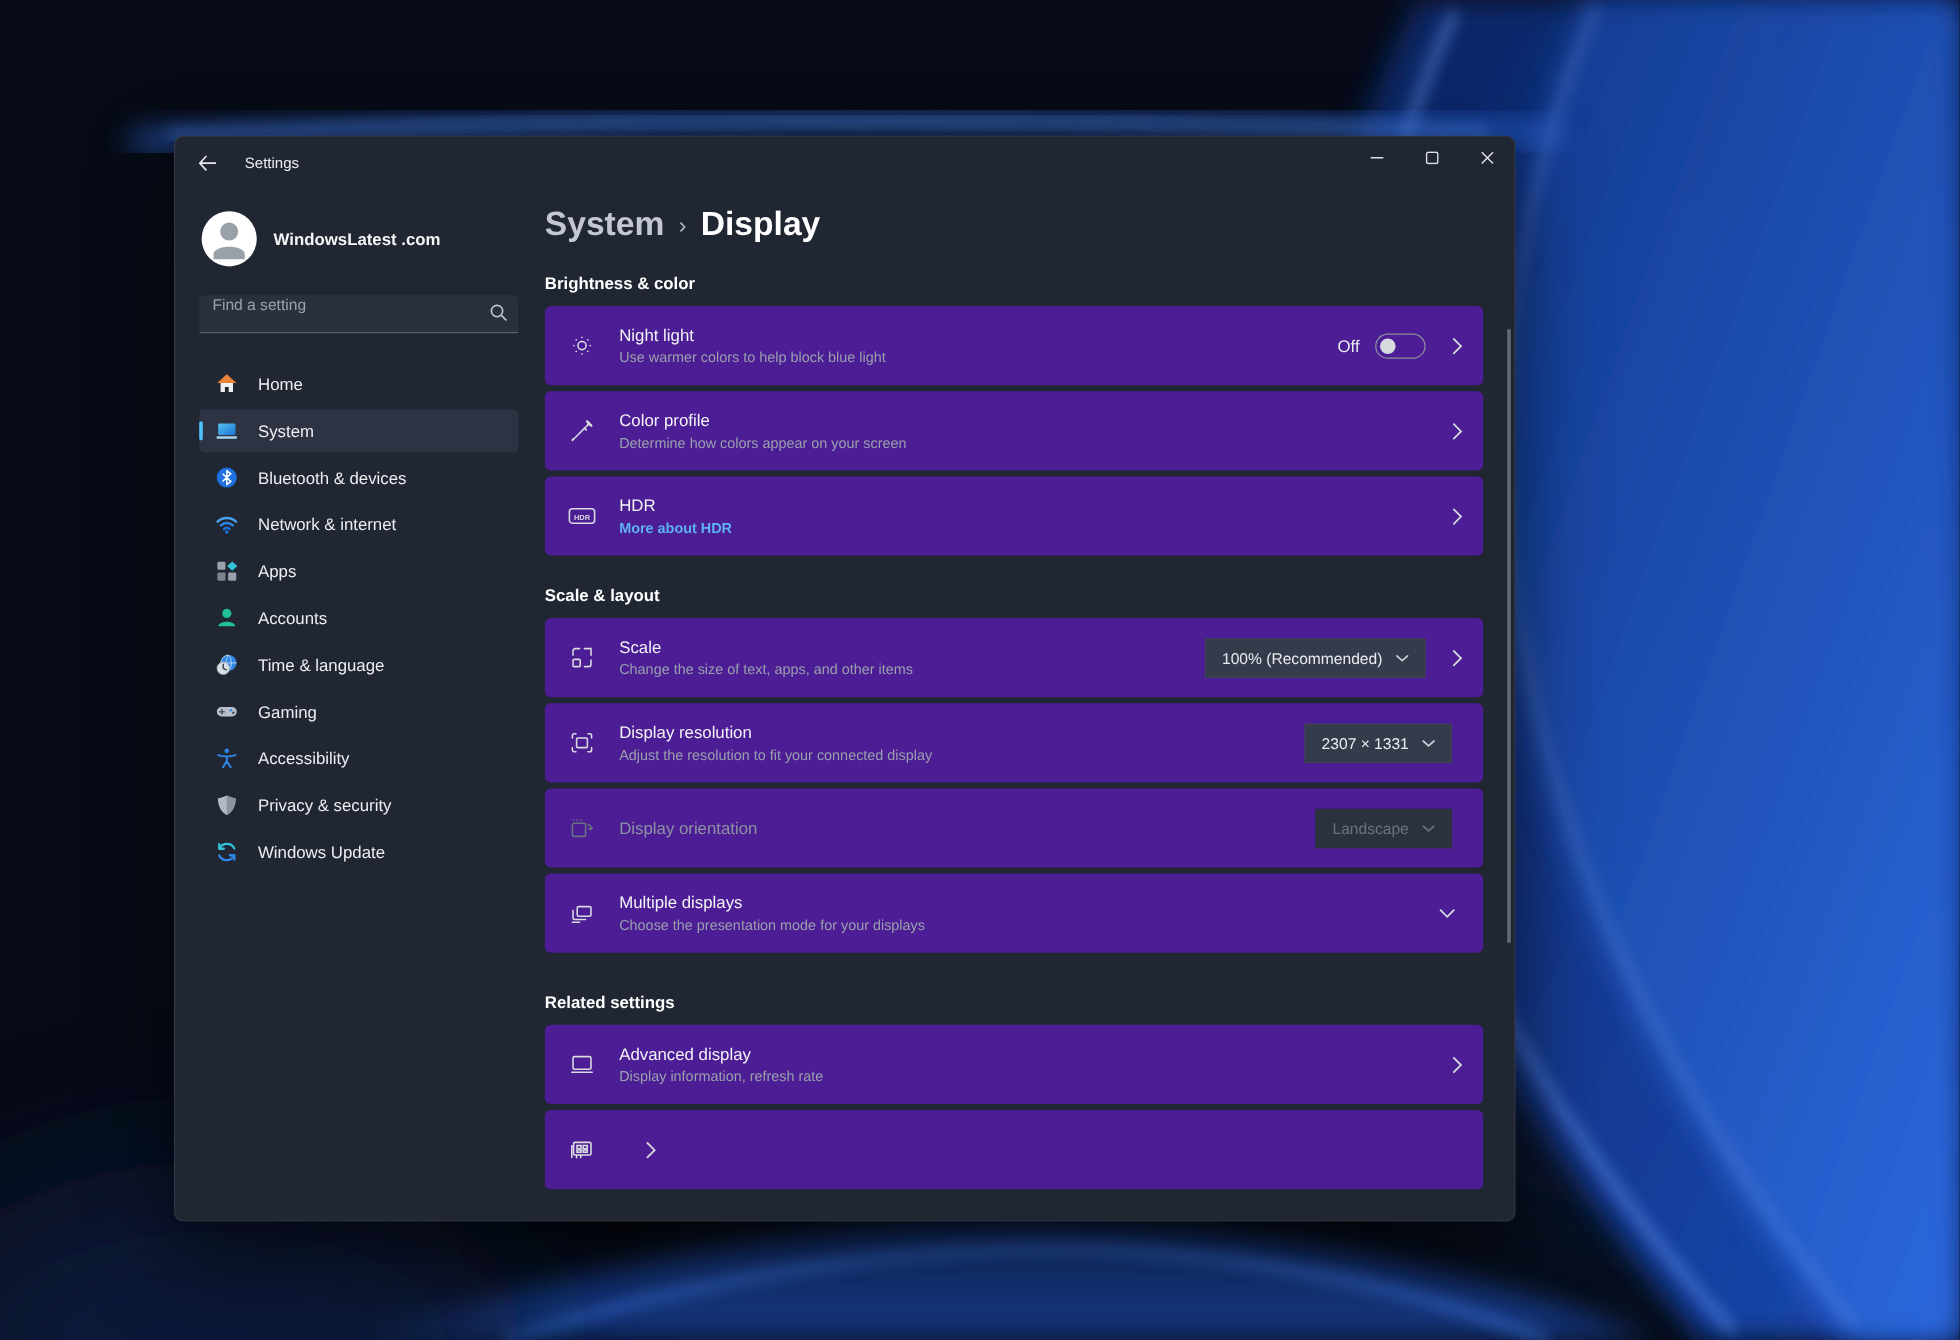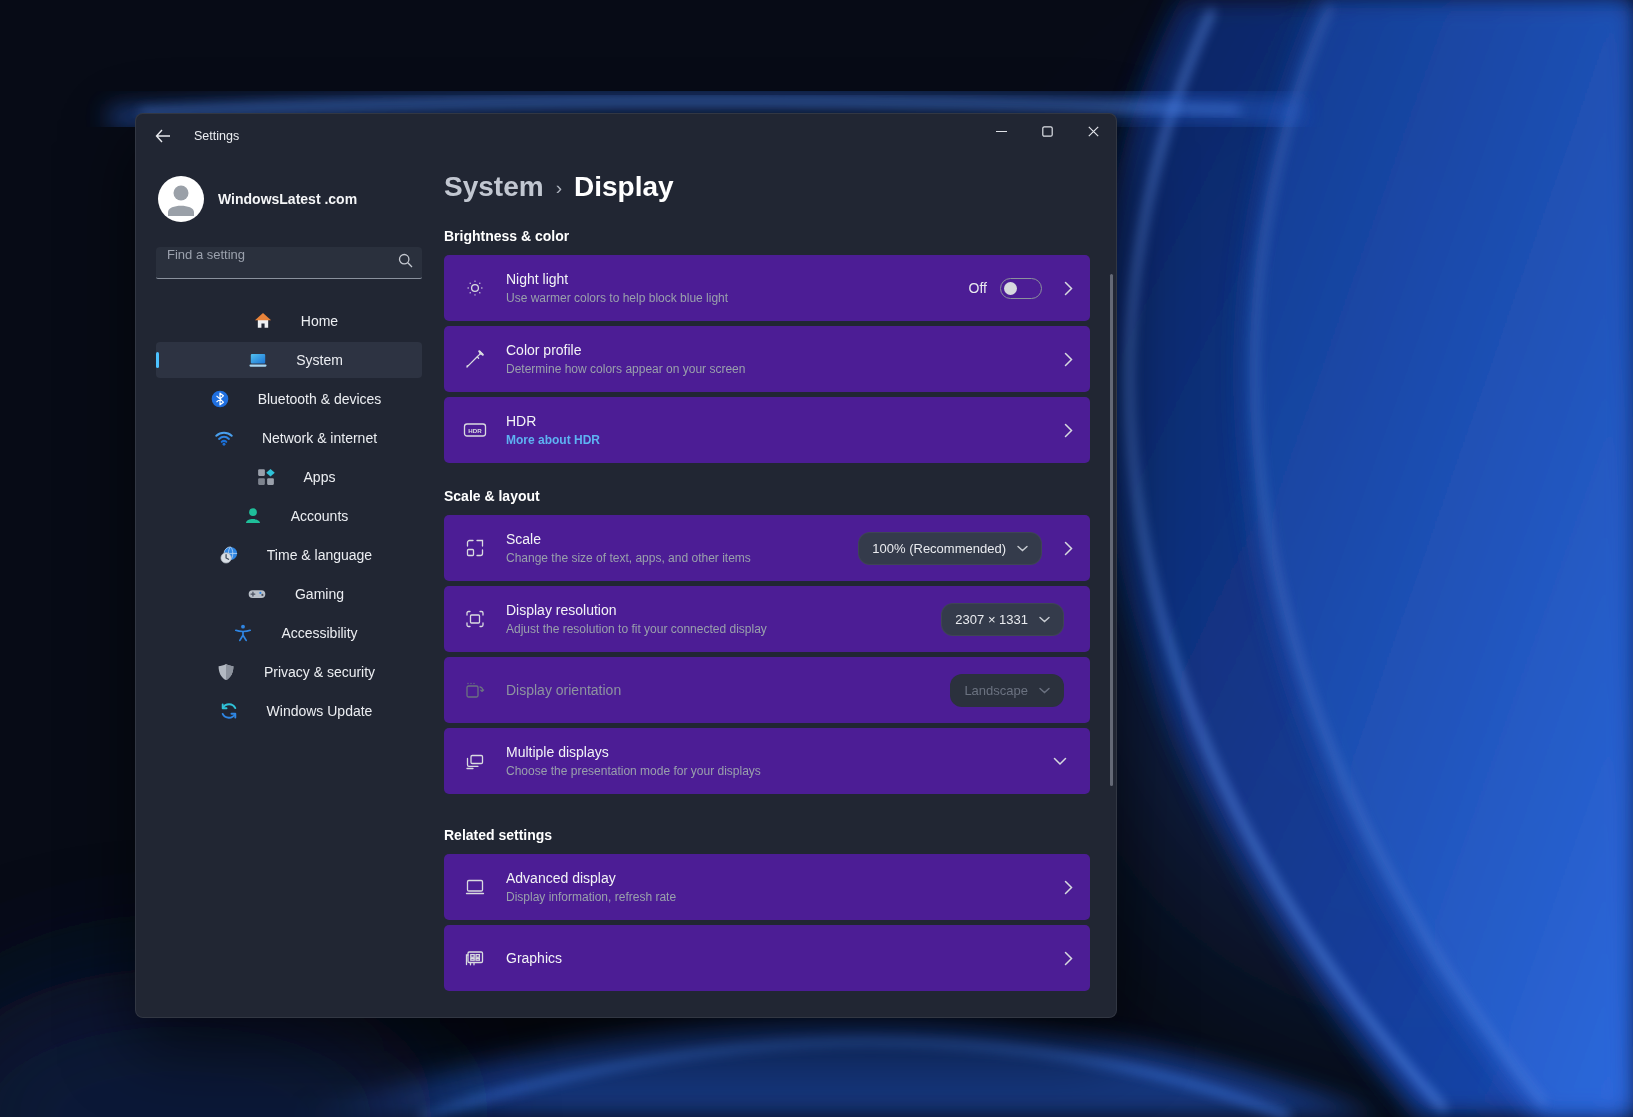--- a/index.html
+++ b/index.html
@@ -2,21 +2,21 @@
 <html><head>
 <meta charset="utf-8">
 <style>
   * { margin:0; padding:0; box-sizing:border-box; }
   html,body { width:1633px; height:1117px; overflow:hidden; background:#070b16;
     font-family:"Liberation Sans","DejaVu Sans",sans-serif; }
   .desktop { position:relative; width:1633px; height:1117px; overflow:hidden; }
   .wallpaper { position:absolute; inset:0; }
 
   
-  .win { position:absolute; left:135px; top:113px; width:982px; height:905px;
+  .win { position:absolute; left:145px; top:113px; width:1118px; height:905px;
     background:#212633; border:1px solid rgba(255,255,255,.08); border-radius:8px;
     box-shadow:0 28px 70px rgba(0,0,0,.6); display:flex; flex-direction:column; overflow:hidden; }
   .titlebar { height:44px; flex:0 0 44px; display:flex; align-items:center; }
   .back-btn { width:46px; height:36px; margin-left:4px; display:flex; align-items:center; justify-content:center;
     color:#e7e9ee; font-size:16px; border-radius:5px; }
   .tb-title { font-size:12.5px; color:#eceef2; margin-left:8px; font-weight:400; }
   .tb-spacer { flex:1; }
   .cap-btn { width:46px; height:34px; align-self:flex-start; display:flex; align-items:center; justify-content:center; color:#dfe2e8; }
 
   .win-body { flex:1; display:flex; min-height:0; }
@@ -26,22 +26,22 @@
   .account { display:flex; align-items:center; gap:14px; margin:10px 0 0 2px; }
   .avatar { width:46px; height:46px; border-radius:50%; background:#ffffff; display:flex; align-items:center; justify-content:center; overflow:hidden; }
   .account-name { font-size:14px; font-weight:700; color:#f4f5f7; }
   .searchbox { position:relative; margin-top:23px; }
   .searchbox input { width:100%; height:32px; background:#2a303d; border:none; outline:none;
     border-bottom:1.5px solid #8a919d; border-radius:4px 4px 2px 2px; color:#e8eaee;
     font-size:13px; padding:0 32px 16px 11px; font-family:inherit; }
   .searchbox input::placeholder { color:#9ba1ad; }
   .search-ic { position:absolute; right:9px; top:8px; }
   .nav { margin-top:24px; }
-  .nav-item { position:relative; height:36px; display:flex; align-items:center; gap:28px;
-    padding-left:13px; border-radius:4px; margin-bottom:3px; color:#eceef2; font-size:14px;justify-content:center; }
+  .nav-item { position:relative; height:36px; display:flex; align-items:center; gap:16px;
+    padding-left:13px; border-radius:4px; margin-bottom:3px; color:#eceef2; font-size:14px; }
   .nav-item.selected { background:#2d3342; }
   .sel-pill { position:absolute; left:0; top:10px; width:3px; height:16px; border-radius:2px; background:#4cc2ff; }
   .nav-ic { width:20px; height:20px; display:flex; align-items:center; justify-content:center; flex:0 0 20px; }
 
   
   .content { flex:1; padding:0 26px 0 8px; overflow:hidden; position:relative; }
   .crumbs { display:flex; align-items:baseline; gap:12px; margin-top:13px; }
   .crumb-parent { font-size:28px; font-weight:600; color:#c2c7d1; }
   .crumb-sep { font-size:19px; color:#aeb4bf; position:relative; top:-2px; }
   .crumb-current { font-size:28px; font-weight:700; color:#ffffff; }
@@ -53,21 +53,21 @@
   .texts { flex:1; min-width:0; }
   .row-title { font-size:14px; color:#f2f3f6; }
   .row-sub { font-size:12px; color:#99a0ac; margin-top:4px; }
   .row-link { font-size:12px; color:#5eb2f2; margin-top:4px; font-weight:600; }
   .right { display:flex; align-items:center; }
   .off-label { font-size:14px; color:#e9ebef; margin-right:13px; }
   .toggle { width:42px; height:21px; border:1px solid #8b919c; border-radius:11px; position:relative; background:transparent; }
   .knob { position:absolute; left:3px; top:3px; width:13px; height:13px; border-radius:50%; background:#d6d9de; }
   .chev { width:28px; display:flex; justify-content:center; margin-left:12px; color:#d6d9de; }
   .dd { display:inline-flex; align-items:center; gap:11px; background:#343b4b; border:1px solid rgba(255,255,255,.05);
-    border-radius:12px; padding:8px 13px; font-size:13px; color:#e9ebef; }
+    border-radius:0; padding:8px 13px; font-size:13px; color:#e9ebef; }
   .dd.disabled { background:#2b313d; color:#6b7280; border-color:transparent; }
   .dd-only { margin-right:18px; }
   .card.disabled .row-title { color:#8d93a0; }
   .card.disabled .icon-cell { color:#6b7280; }
   .chev-down-big { width:30px; display:flex; justify-content:center; margin-right:7px; color:#d6d9de; }
   .scrollbar { position:absolute; right:3px; top:116px; width:3px; height:512px; border-radius:2px; background:#707683; opacity:.85; }
 </style>
 </head>
 <body>
 
@@ -496,23 +496,20 @@
             <span class="icon-cell">
               <svg width="22" height="22" viewBox="0 0 22 22" fill="none" stroke="#d9dbe0" stroke-width="1.3" stroke-linecap="round">
                   <rect x="4" y="5" width="14.5" height="10.5" rx="1.2"></rect>
                   <path d="M4 8 H2.5 V17.5 M6.5 15.5 V17.8 M10 15.5 V17.8"></path>
                   <rect x="6.8" y="7.6" width="3.4" height="2.6"></rect>
                   <rect x="12" y="7.6" width="3.4" height="2.6"></rect>
                   <rect x="6.8" y="11.4" width="3.4" height="1.8"></rect>
                   <rect x="12" y="11.4" width="3.4" height="1.8"></rect>
                 </svg>
             </span>
-            <div class="texts">
-              <div class="row-title">Graphics</div>
-            </div>
             <div class="right">
               <span class="chev">
                 <svg width="9" height="15" viewBox="0 0 9 15" fill="none" stroke="#d6d9de" stroke-width="1.5" stroke-linecap="round">
                     <path d="M1.5 1.5 L7.5 7.5 L1.5 13.5"></path>
                   </svg>
               </span>
             </div>
           </div>
 
         </div>

